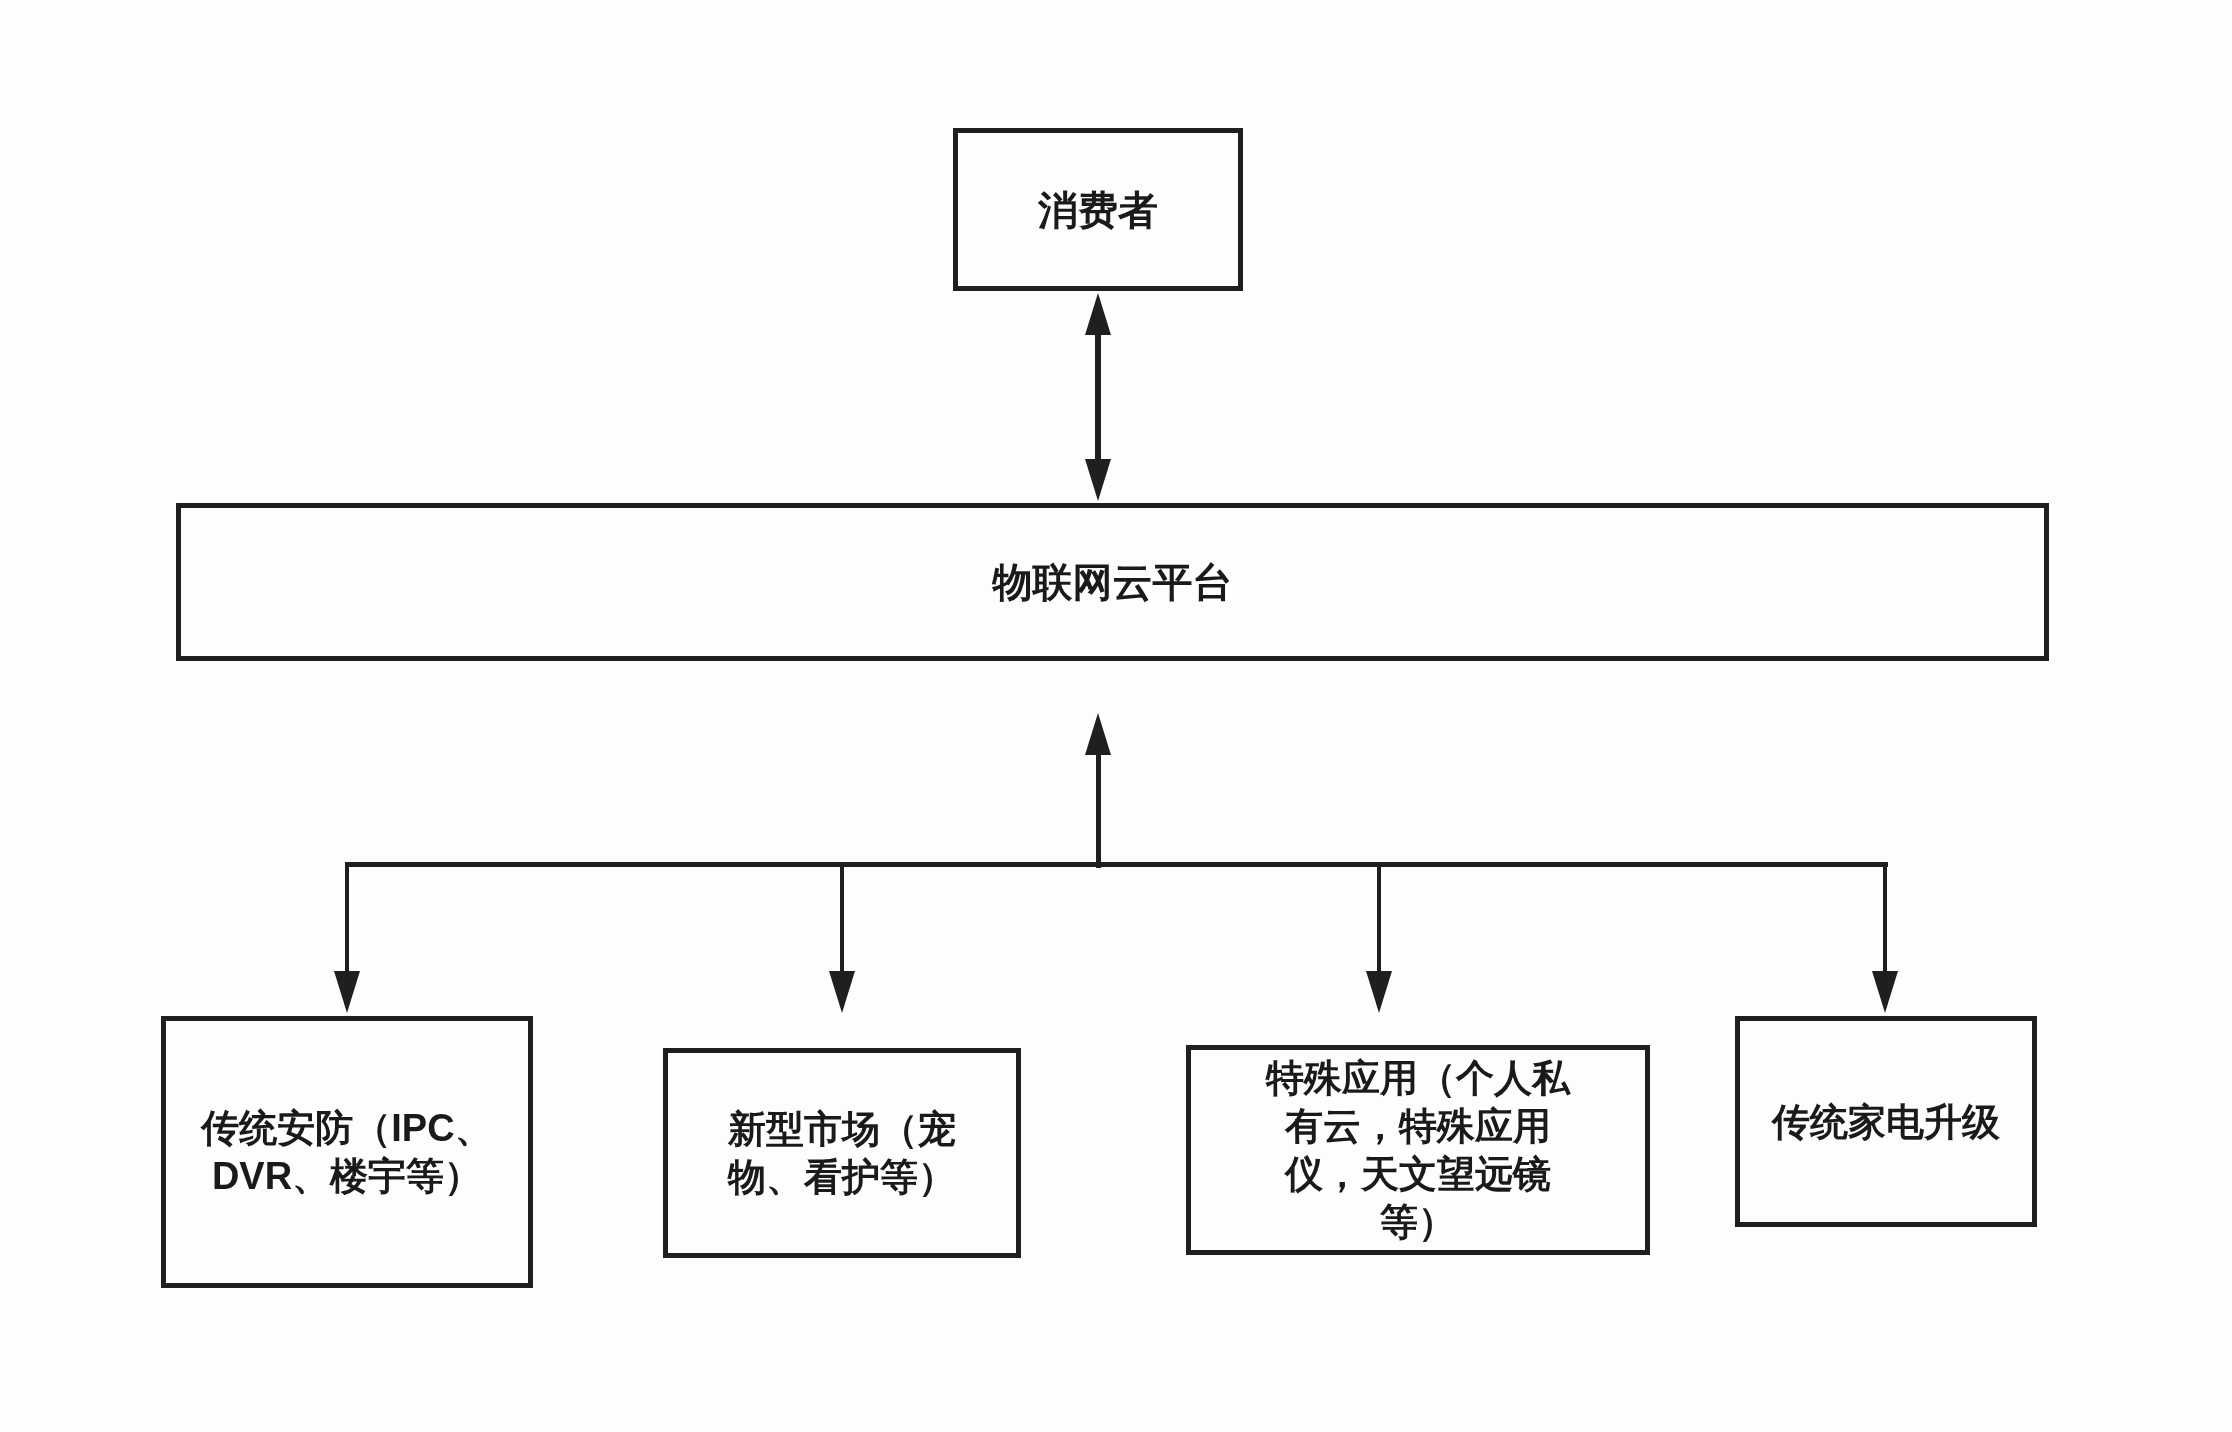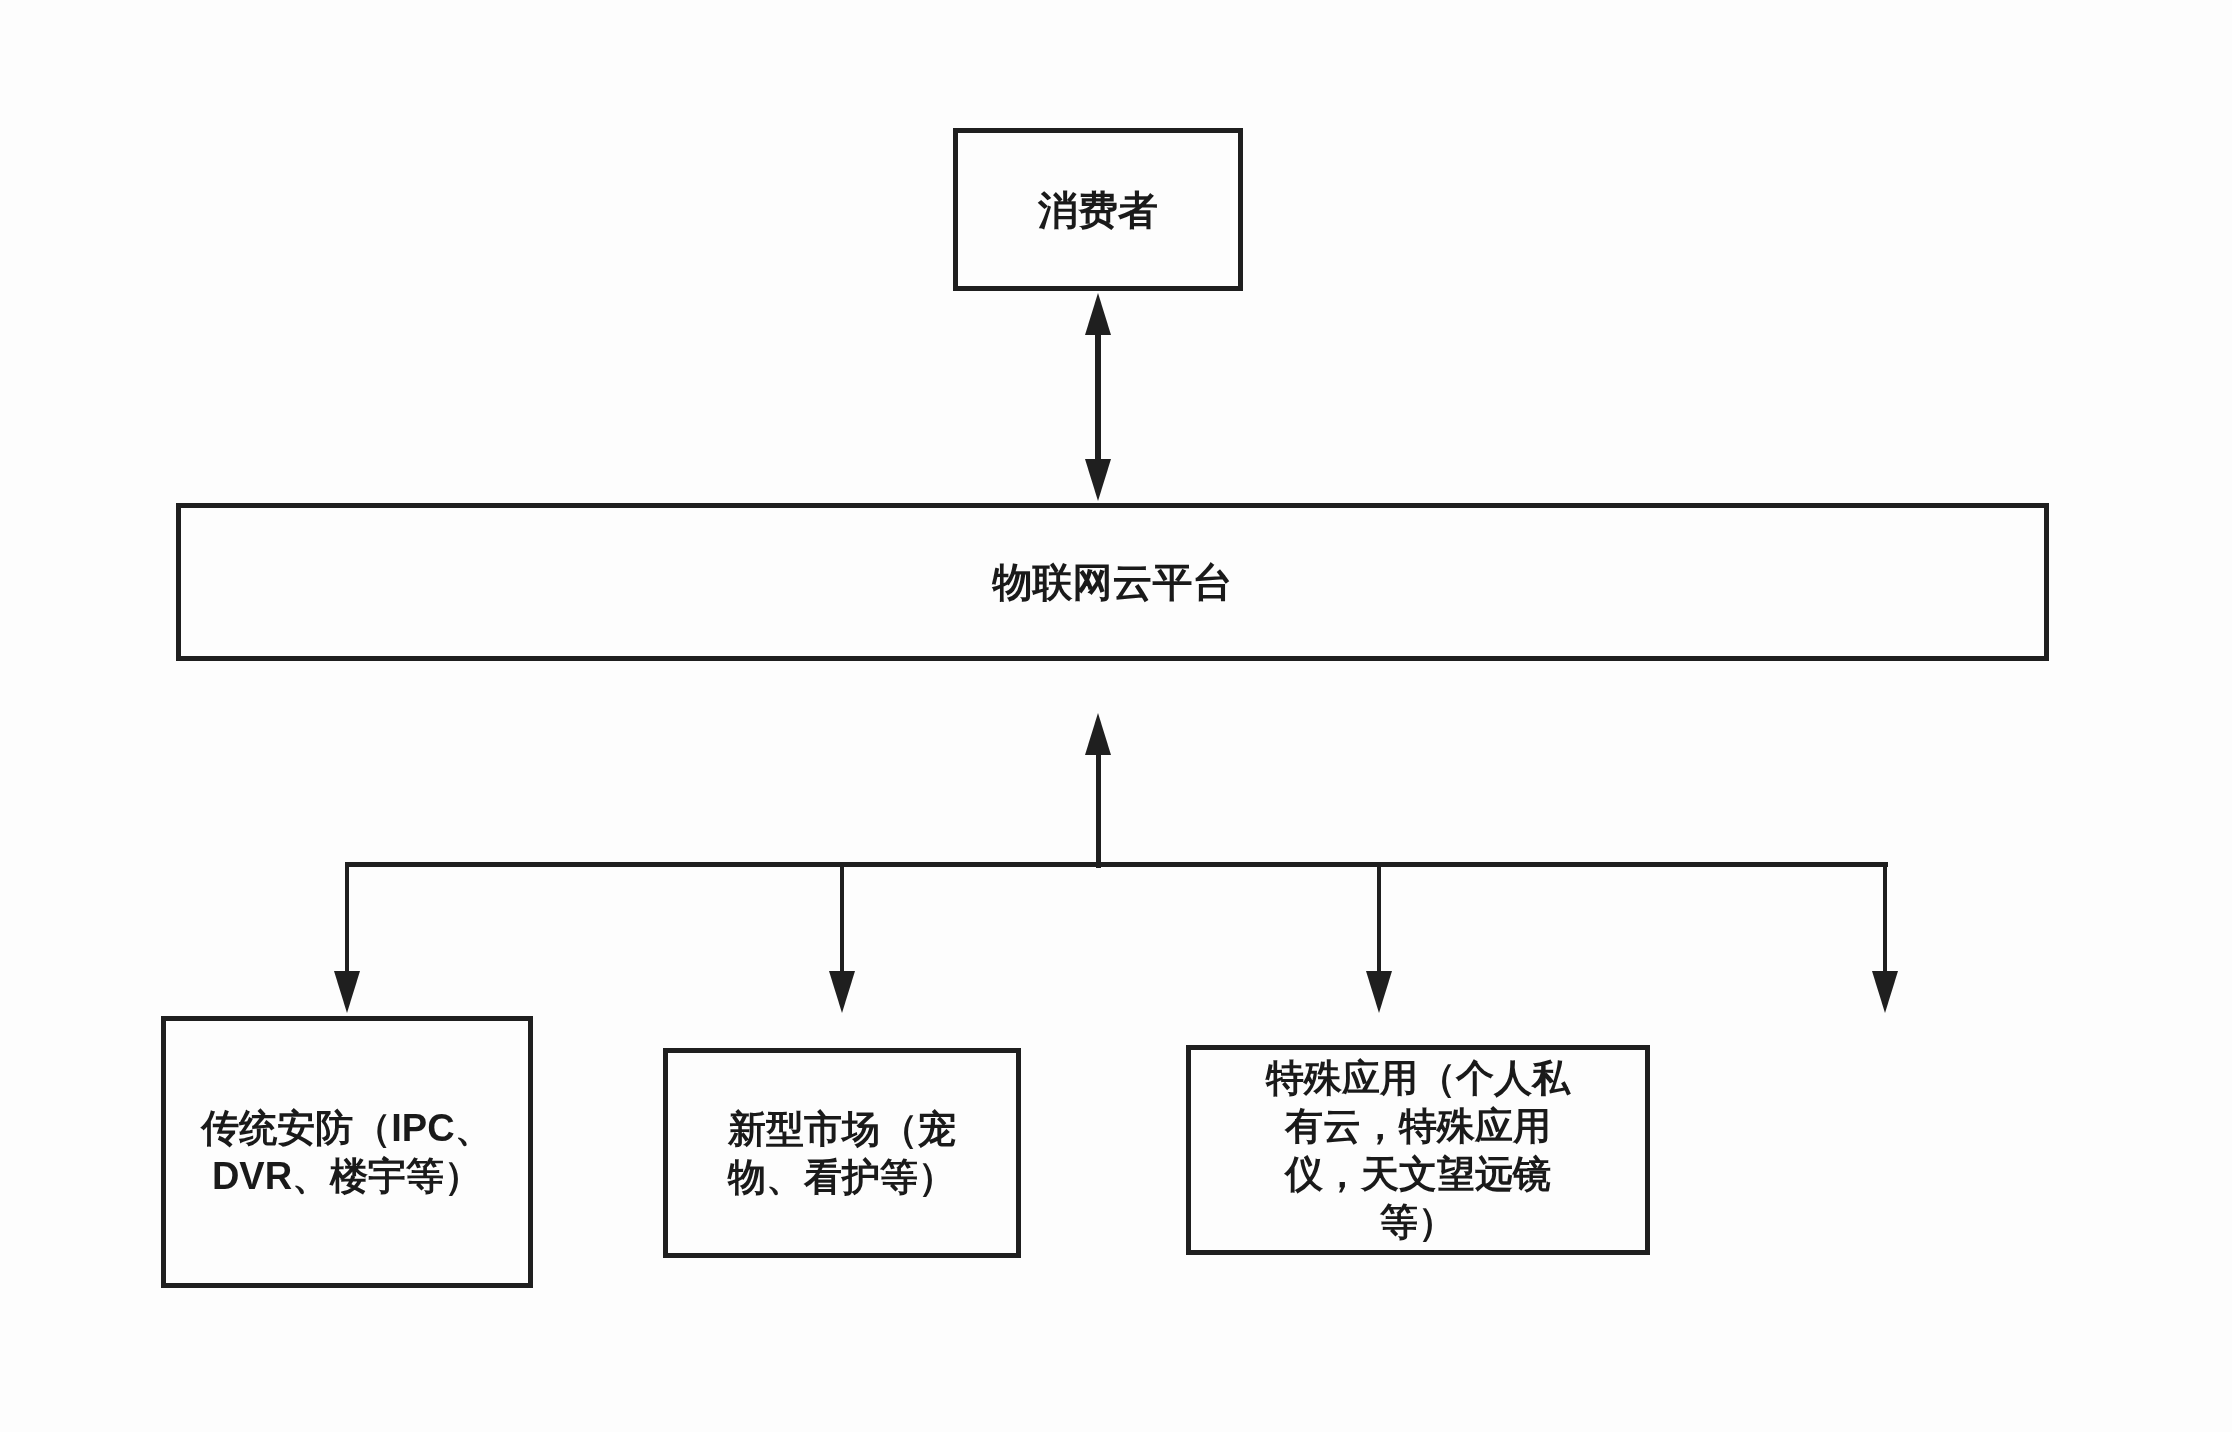--- a/index.html
+++ b/index.html
@@ -90,20 +90,23 @@
     <span class="lbl">物、看护等）</span>
   </div>
 
   <div class="box node-special small-label">
     <span class="lbl">特殊应用（个人私</span>
     <span class="lbl">有云，特殊应用</span>
     <span class="lbl">仪，天文望远镜</span>
     <span class="lbl">等）</span>
   </div>
 
+  <div class="box node-appliance small-label">
+    <span class="lbl">传统家电升级</span>
+  </div>
 
   <div class="tri tri-up c1-head-up"></div>
   <div class="vline c1-line"></div>
   <div class="tri tri-down c1-head-down"></div>
 
   <div class="tri tri-up c2-head-up"></div>
   <div class="vline c2-line"></div>
 
   <div class="hline branch-h"></div>
 

